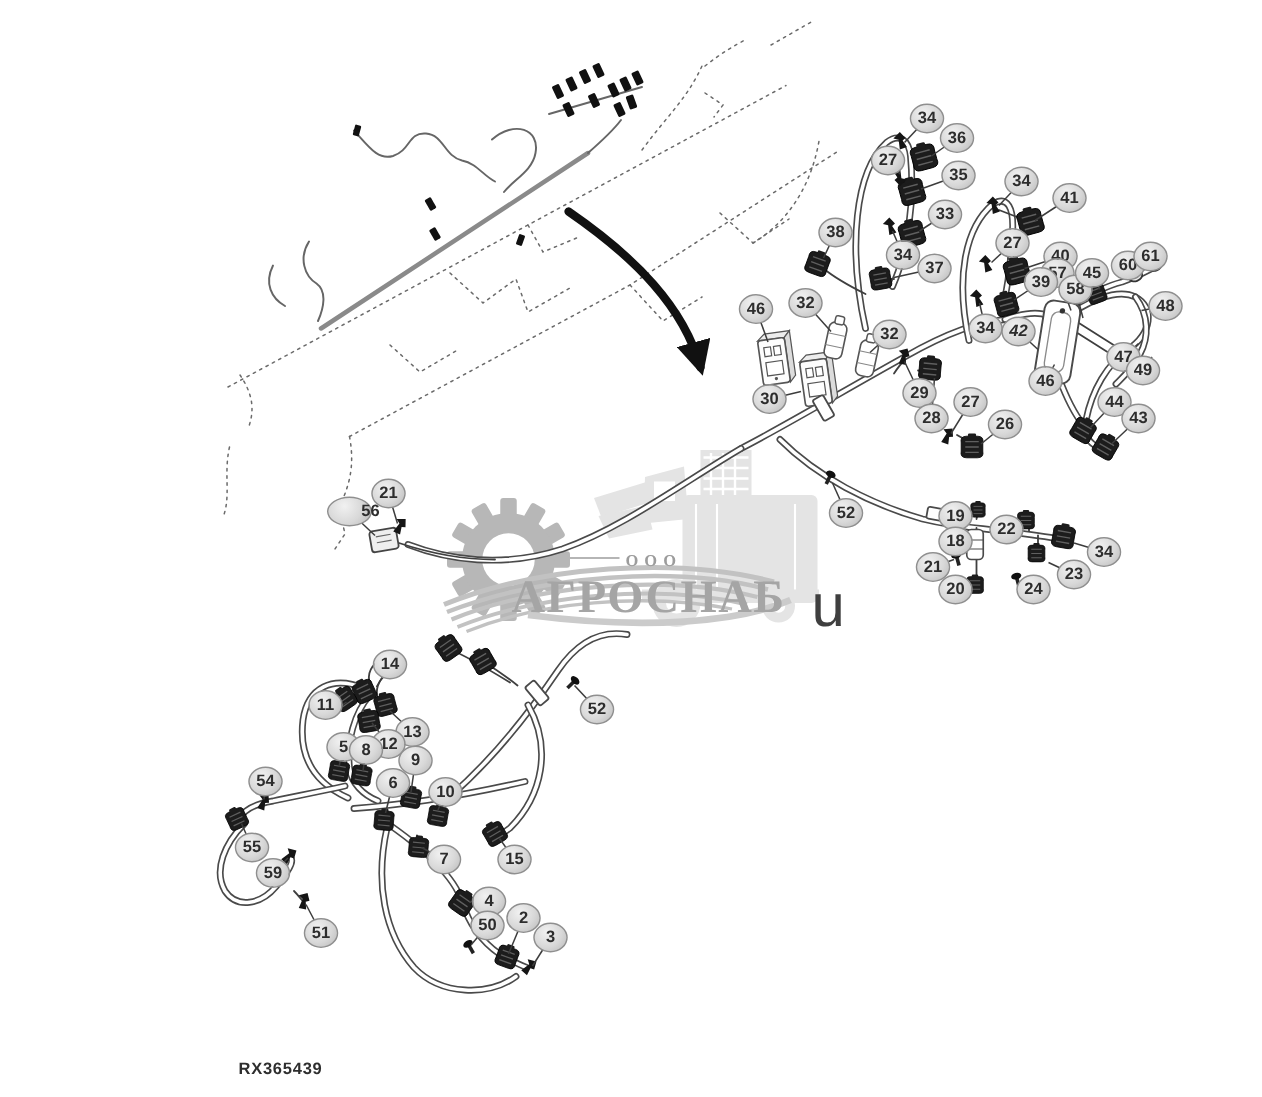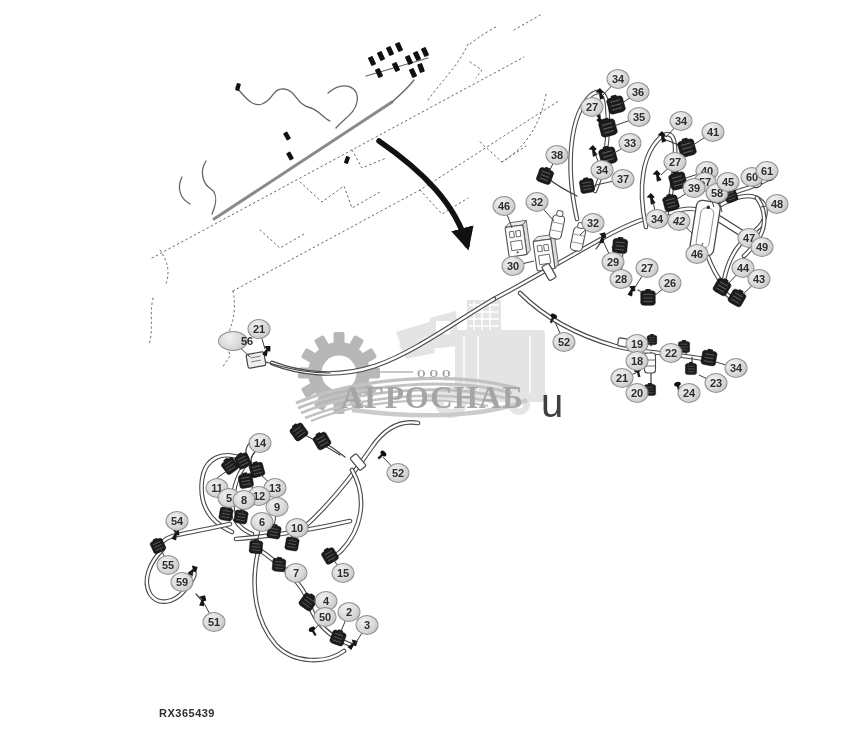--- a/index.html
+++ b/index.html
@@ -456,21 +456,21 @@
       <div class="callout" style="left: 637px; top: 361px;">18</div>
       <div class="callout" style="left: 671px; top: 353px;">22</div>
       <div class="callout" style="left: 622px; top: 378px;">21</div>
       <div class="callout" style="left: 637px; top: 393px;">20</div>
       <div class="callout" style="left: 689px; top: 393px;">24</div>
       <div class="callout" style="left: 716px; top: 383px;">23</div>
       <div class="callout" style="left: 736px; top: 368px;">34</div>
       <div class="callout" style="left: 233px; top: 341px; padding-left: 28px;">56</div>
       <div class="callout" style="left: 259px; top: 329px;">21</div>
       <div class="callout" style="left: 260px; top: 443px;">14</div>
-      <div class="callout" style="left: 217px; top: 488px;">11</div>
+      <div class="callout" style="left: 217px; top: 470px;">11</div>
       <div class="callout" style="left: 275px; top: 488px;">13</div>
       <div class="callout" style="left: 259px; top: 496px;">12</div>
       <div class="callout" style="left: 229px; top: 498px;">5</div>
       <div class="callout" style="left: 244px; top: 500px;">8</div>
       <div class="callout" style="left: 277px; top: 507px;">9</div>
       <div class="callout" style="left: 262px; top: 522px;">6</div>
       <div class="callout" style="left: 297px; top: 528px;">10</div>
       <div class="callout" style="left: 177px; top: 521px;">54</div>
       <div class="callout" style="left: 168px; top: 565px; text-align: center;">55</div>
       <div class="callout" style="left: 182px; top: 582px;">59</div>

